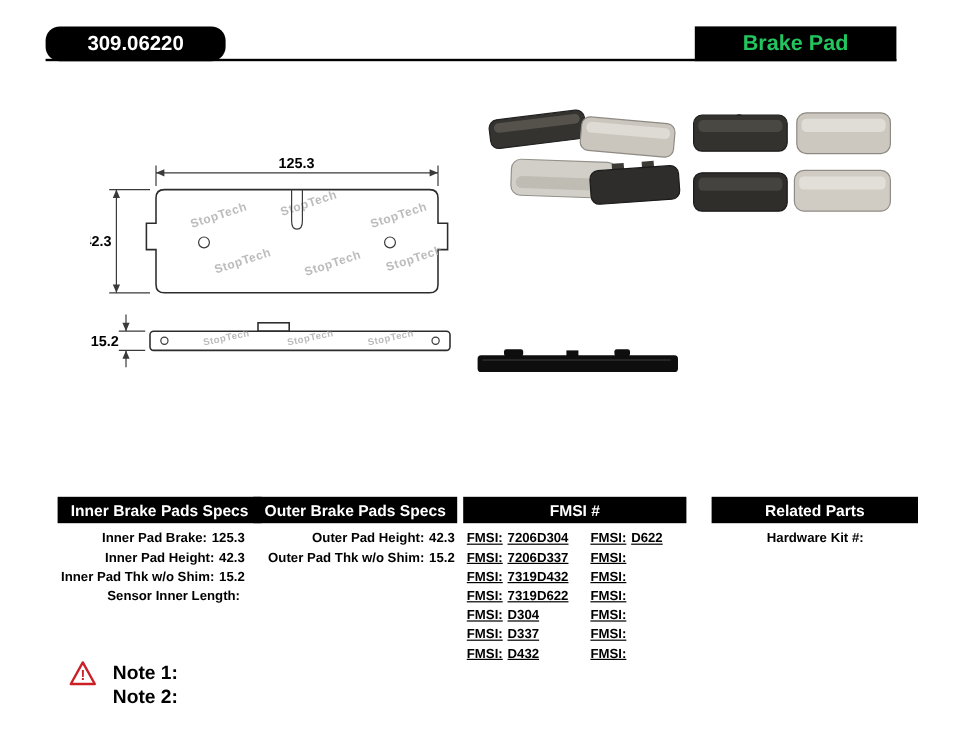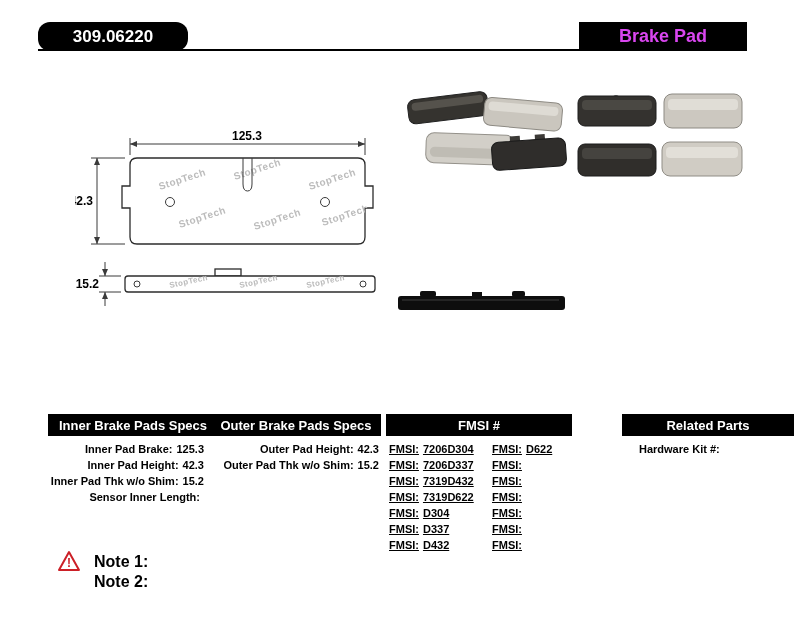--- a/index.html
+++ b/index.html
@@ -7,21 +7,21 @@
     position:relative; width:800px; height:619px; background:#ffffff;
     font-family:"Liberation Sans", sans-serif; color:#000; overflow:hidden;
   }
   
   .header-rule { position:absolute; left:38px; right:53px; top:49px; height:2px; background:#000; }
   .part-box {
     position:absolute; left:38px; top:22px; width:150px; height:29px; background:#000; color:#fff;
     display:flex; align-items:center; justify-content:center; font-weight:bold; font-size:17px;border-radius:12px;
   }
   .product-box {
-    position:absolute; right:53px; top:22px; width:168px; height:29px; background:#000; color:#d946ef;
+    position:absolute; right:53px; top:22px; width:168px; height:29px; background:#000; color:#22c55e;
     display:flex; align-items:center; justify-content:center; font-weight:bold; font-size:18px;
   }
   
   .abs { position:absolute; }
   svg text { font-family:"Liberation Sans", sans-serif; }
   .dim-text { font-size:12px; font-weight:bold; fill:#000; }
   .wm { font-size:10px; font-weight:bold; fill:#bcbcbc; letter-spacing:.5px; }
   .wm-s { font-size:8px; font-weight:bold; fill:#bcbcbc; letter-spacing:.4px; }
   .dline { stroke:#3a3a3a; stroke-width:1; fill:none; }
   .pline { stroke:#2c2c2c; stroke-width:1.3; fill:#ffffff; }
@@ -154,21 +154,21 @@
     <rect x="26" y="11" width="16" height="6" rx="2" fill="#0e0e0e"></rect>
     <rect x="118" y="11" width="13" height="6" rx="2" fill="#0e0e0e"></rect>
     <rect x="78" y="12" width="10" height="5" fill="#0e0e0e"></rect>
     <rect x="4" y="16" width="167" height="14" rx="3" fill="#0e0e0e"></rect>
     <line x1="8" y1="20" x2="165" y2="20" stroke="#3c3c3c"></line>
   </svg>
 
   <div class="spec-header" style="left:48px; width:170px;">Inner Brake Pads Specs</div>
   <div class="spec-header" style="left:211px; width:170px;">Outer Brake Pads Specs</div>
   <div class="spec-header" style="left:386px; width:186px;">FMSI #</div>
-  <div class="spec-header" style="left:593px; width:172px;margin-left:29px;">Related Parts</div>
+  <div class="spec-header" style="left:593px; width:172px;">Related Parts</div>
 
   <div class="spec-col right" style="left:36px; width:168px;">
     <div><span>Inner Pad Brake:</span><span class="v">125.3</span></div>
     <div><span>Inner Pad Height:</span><span class="v">42.3</span></div>
     <div><span>Inner Pad Thk w/o Shim:</span><span class="v">15.2</span></div>
     <div><span>Sensor Inner Length:</span><span class="v"></span></div>
   </div>
 
   <div class="spec-col right" style="left:211px; width:168px;">
     <div><span>Outer Pad Height:</span><span class="v">42.3</span></div>

